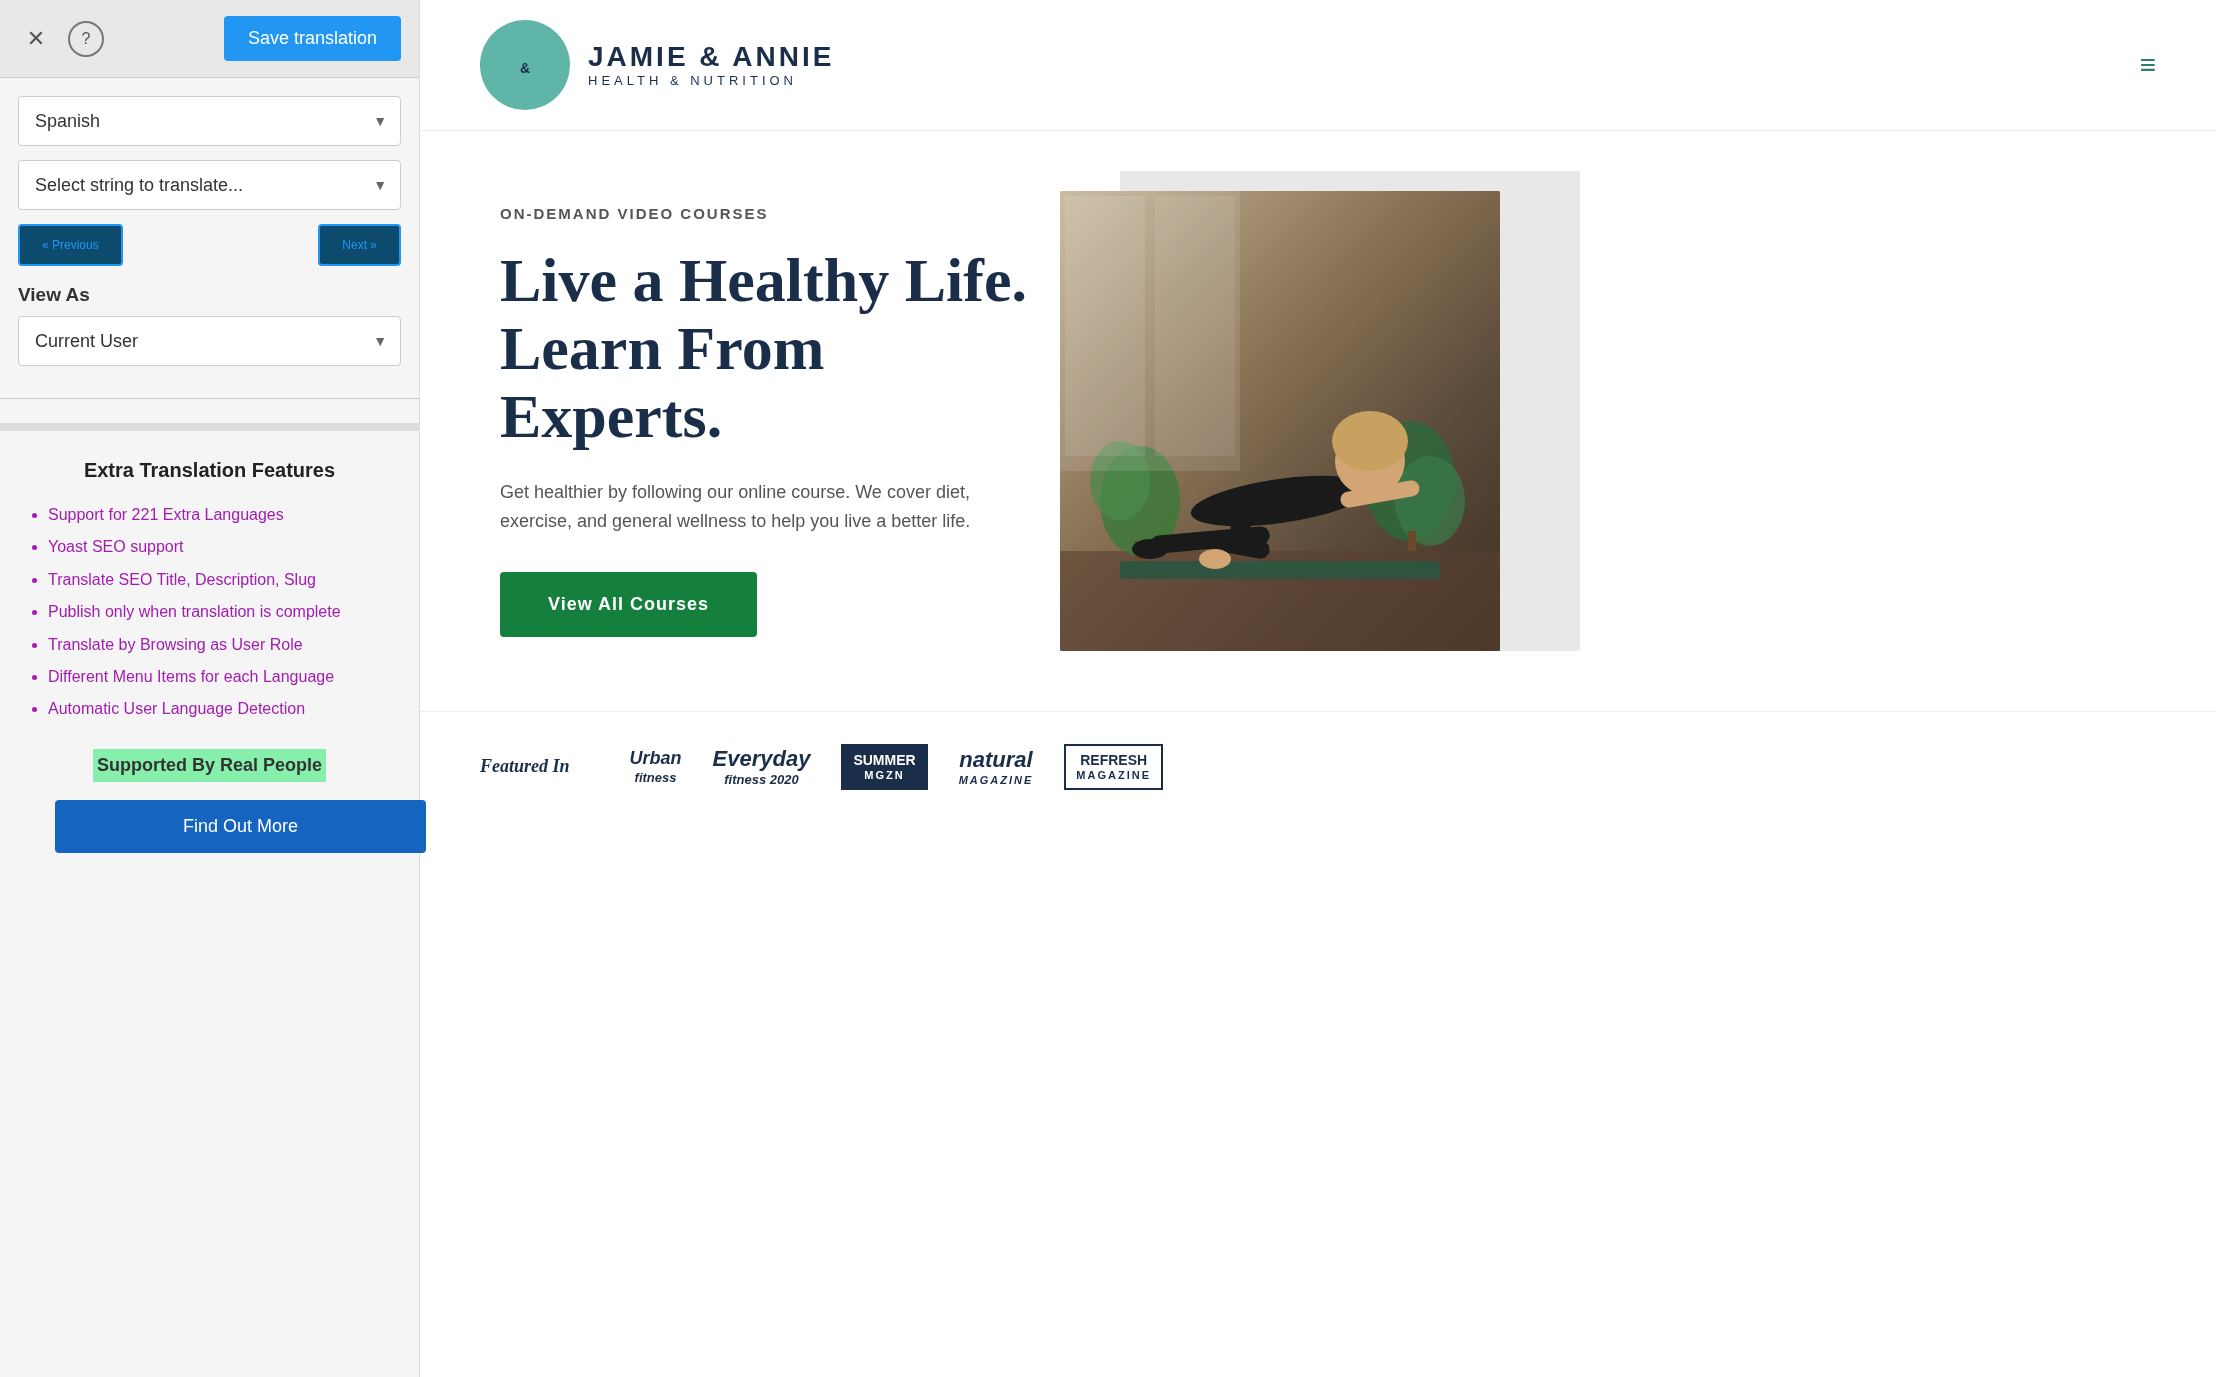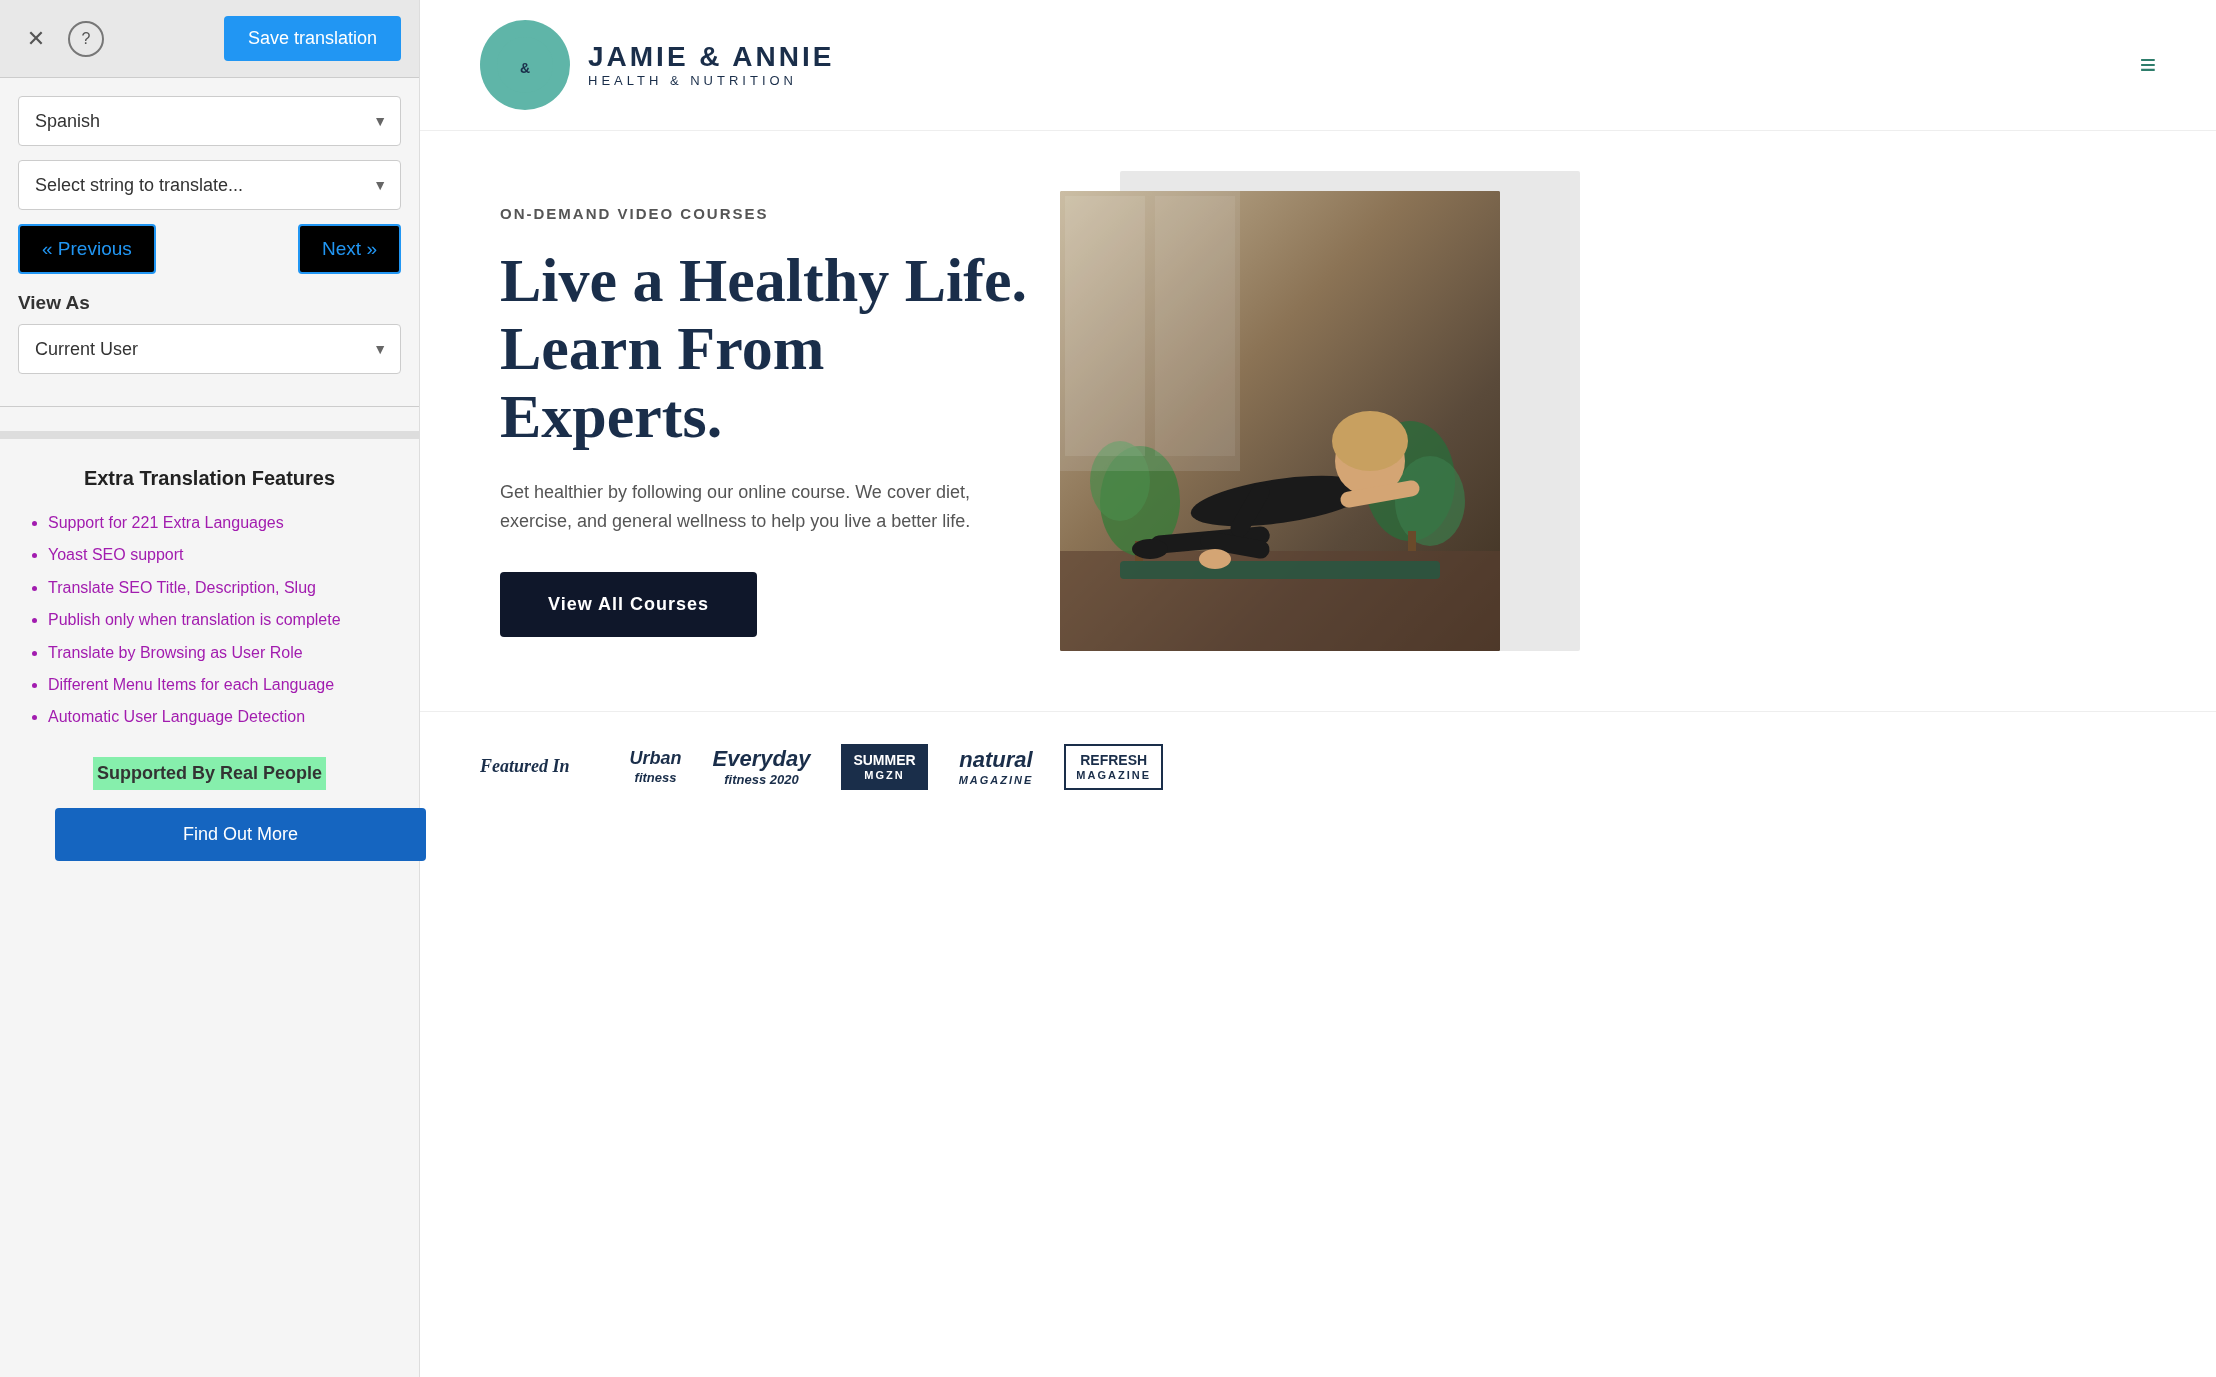--- a/index.html
+++ b/index.html
@@ -92,25 +92,25 @@
     .nav-buttons {
       display: flex;
       gap: 10px;
       padding: 0 18px;
       margin-bottom: 18px;
     }
 
     .nav-btn {
       padding: 12px 22px;
       border: 2px solid #2196F3;
-      background: #000000;
+      background: #0c4a6e;
       color: #2196F3;
       border-radius: 4px;
       cursor: pointer;
-      font-size: 19px;
+      font-size: 12px;
       font-weight: 500;
     }
 
     .nav-btn.next {
       margin-left: auto;
     }
 
     .view-as-section {
       padding: 0 18px 18px;
     }
@@ -289,21 +289,21 @@
 
     .hero-desc {
       font-size: 18px;
       color: #555;
       line-height: 1.6;
       margin-bottom: 36px;
       max-width: 480px;
     }
 
     .view-courses-btn {
-      background: #0f172a;
+      background: #15803d;
       color: #fff;
       border: none;
       border-radius: 4px;
       padding: 22px 48px;
       font-size: 18px;
       cursor: pointer;
       font-weight: 600;
       letter-spacing: 1px;
     }
 

